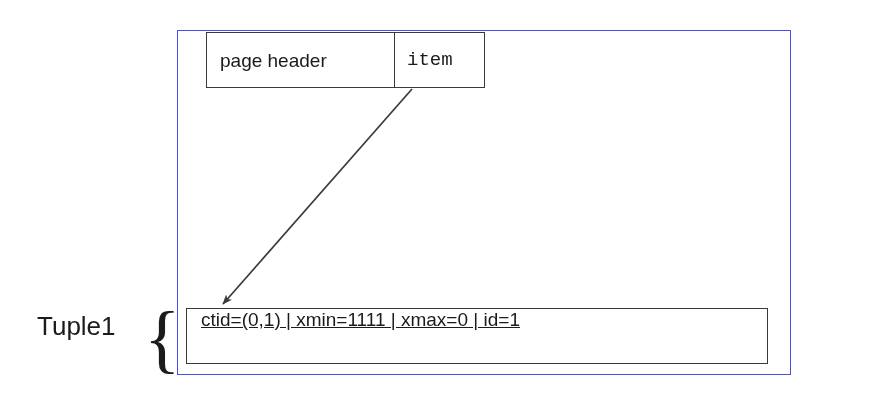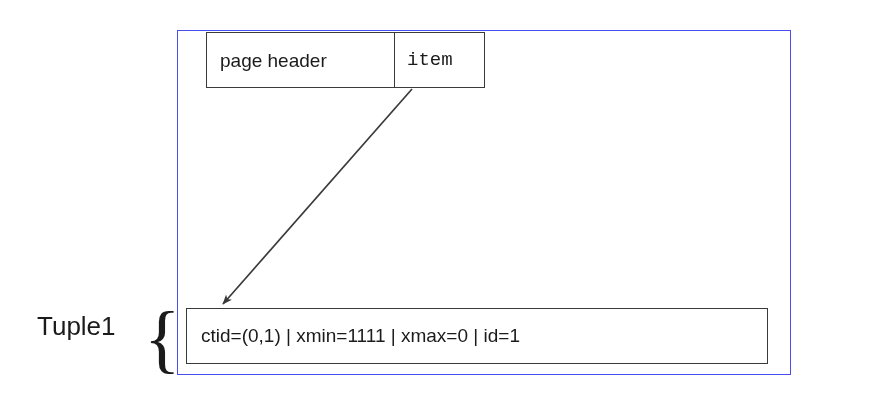--- a/index.html
+++ b/index.html
@@ -70,25 +70,25 @@
   #tuple-box {
     position: absolute;
     left: 186px;
     top: 308px;
     width: 582px;
     height: 56px;
     box-sizing: border-box;
     border: 1.5px solid #3a3a3a;
     background: #ffffff;
     display: flex;
-    align-items: center;
     padding-left: 14px;
     font-size: 19px;
     color: #1b1b1b;
     white-space: nowrap;
+    text-decoration: underline;
   }
 
   
   #arrow-svg {
     position: absolute;
     left: 0;
     top: 0;
     width: 882px;
     height: 402px;
     pointer-events: none;

